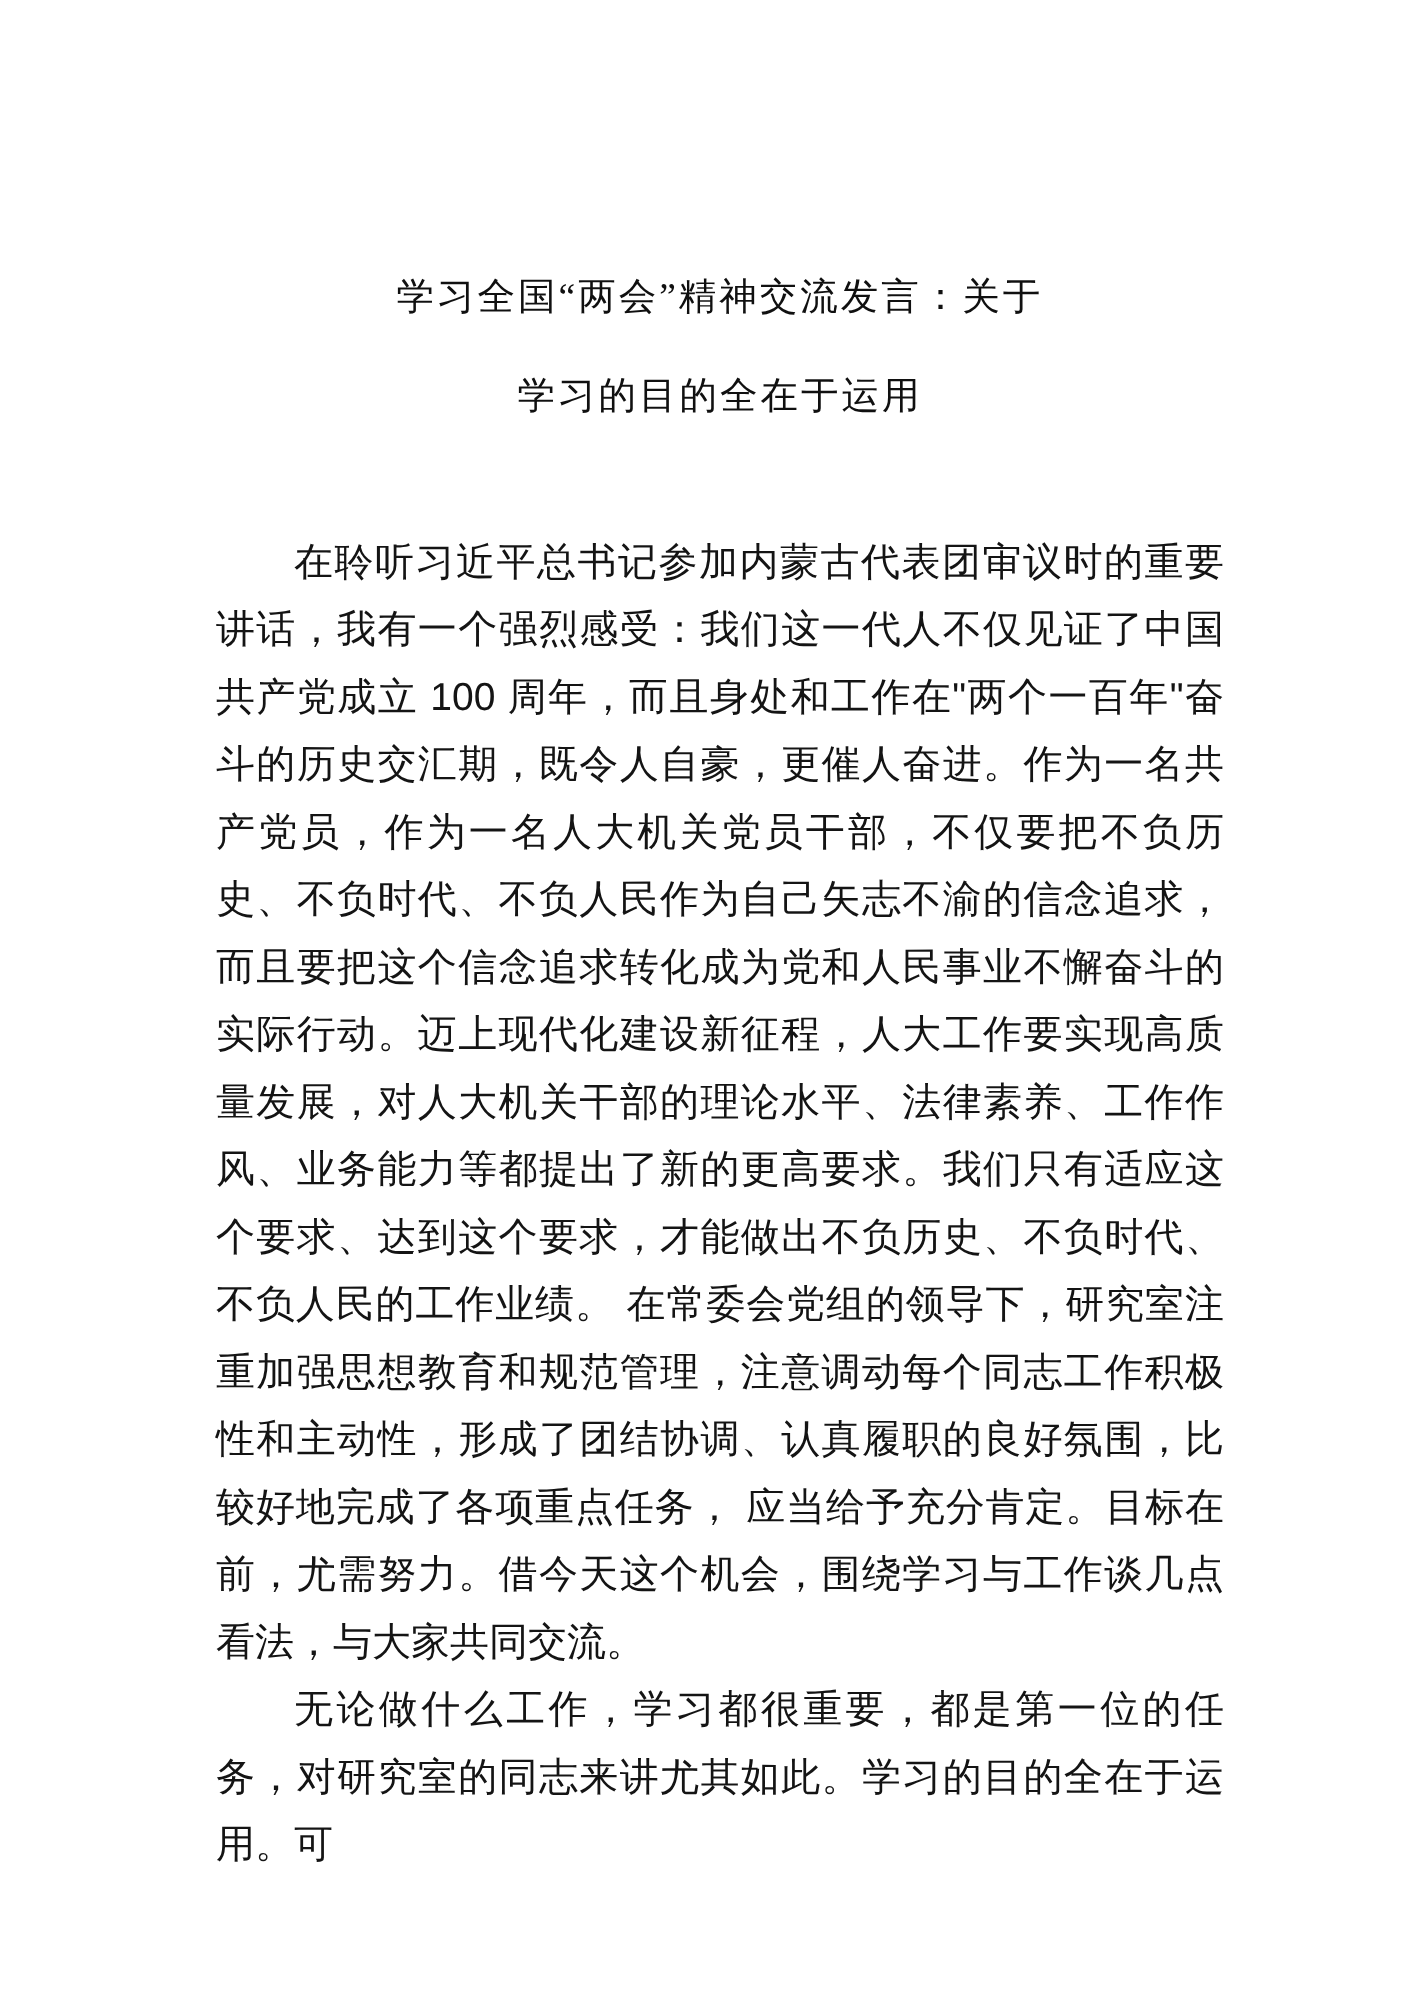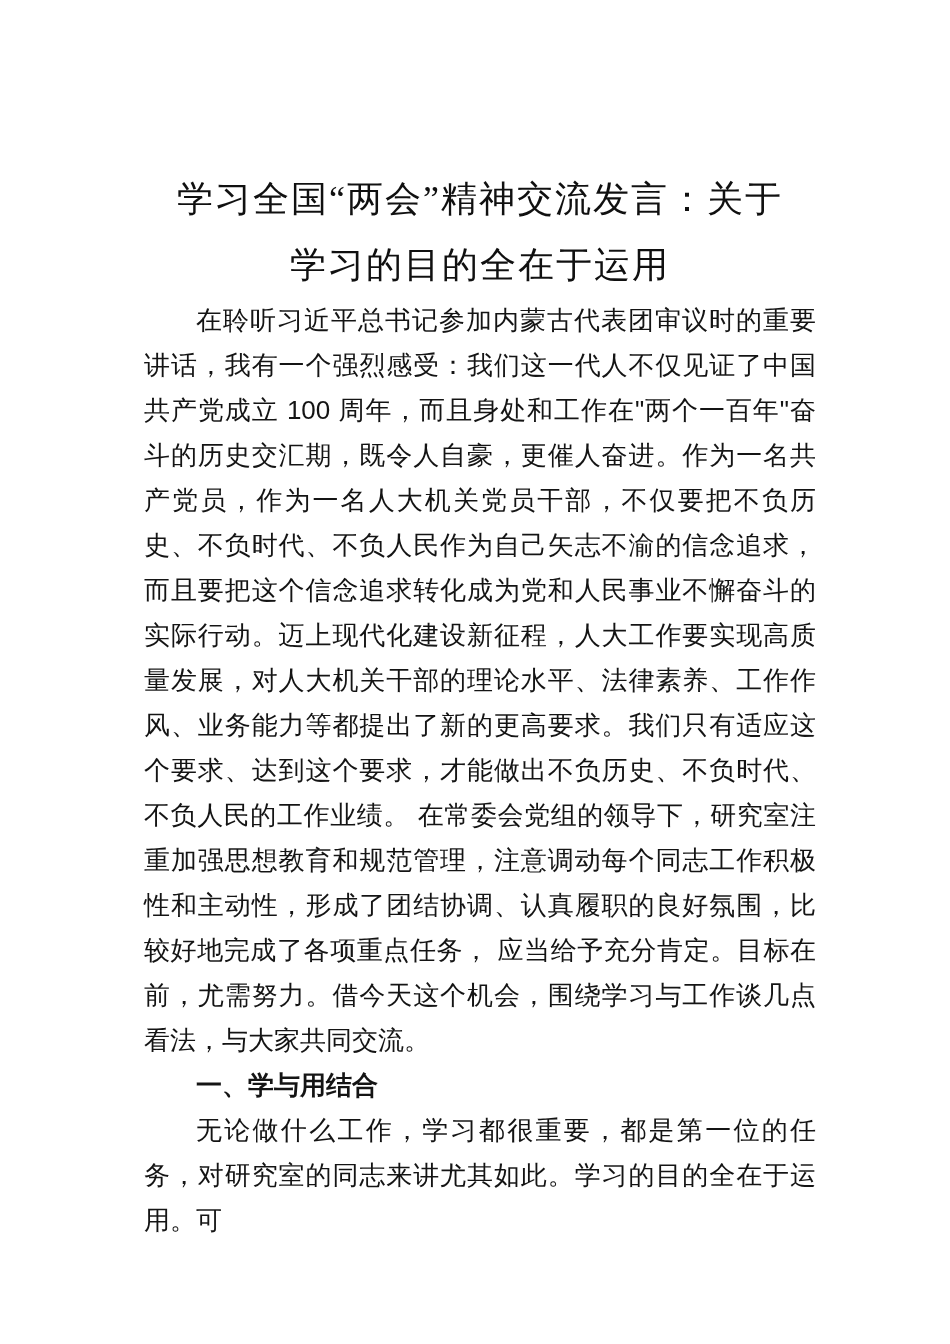--- a/index.html
+++ b/index.html
@@ -14,30 +14,31 @@
     background: #ffffff;
     box-sizing: border-box;
     padding: 166px 134px 0 144px;
     overflow: hidden;
     color: #121212;
   }
   .doc-title {
     margin: 0;
     font-family: "Liberation Serif", "DejaVu Serif", serif;
     font-weight: normal;
-    font-size: 36px;
+    font-size: 25px;
     line-height: 66px;
     text-align: center;
     color: #101010;
     letter-spacing: 2px;
   }
   .doc-title .title-line {
     display: block;
   }
   .doc-body {
+    margin-top: 54px;
     font-family: "Liberation Sans", "DejaVu Sans", sans-serif;
     font-size: 26px;
     line-height: 45px;
     text-align: justify;
     color: #141414;
   }
   .doc-body p {
     margin: 0;
     text-indent: 2em;
   }
@@ -50,17 +51,16 @@
 
 <div class="page">
 
   <h1 class="doc-title">
     <span class="title-line">学习全国“两会”精神交流发言：关于</span>
     <span class="title-line">学习的目的全在于运用</span>
   </h1>
 
   <div class="doc-body">
     <p>在聆听习近平总书记参加内蒙古代表团审议时的重要讲话，我有一个强烈感受：我们这一代人不仅见证了中国共产党成立 100 周年，而且身处和工作在"两个一百年"奋斗的历史交汇期，既令人自豪，更催人奋进。作为一名共产党员，作为一名人大机关党员干部，不仅要把不负历史、不负时代、不负人民作为自己矢志不渝的信念追求，而且要把这个信念追求转化成为党和人民事业不懈奋斗的实际行动。迈上现代化建设新征程，人大工作要实现高质量发展，对人大机关干部的理论水平、法律素养、工作作风、业务能力等都提出了新的更高要求。我们只有适应这个要求、达到这个要求，才能做出不负历史、不负时代、不负人民的工作业绩。 在常委会党组的领导下，研究室注重加强思想教育和规范管理，注意调动每个同志工作积极性和主动性，形成了团结协调、认真履职的良好氛围，比较好地完成了各项重点任务， 应当给予充分肯定。目标在前，尤需努力。借今天这个机会，围绕学习与工作谈几点看法，与大家共同交流。</p>
-    <p class="section-heading">一、学与用结合</p>
     <p>无论做什么工作，学习都很重要，都是第一位的任务，对研究室的同志来讲尤其如此。学习的目的全在于运用。可</p>
   </div>
 
 </div>
 
 </body></html>

